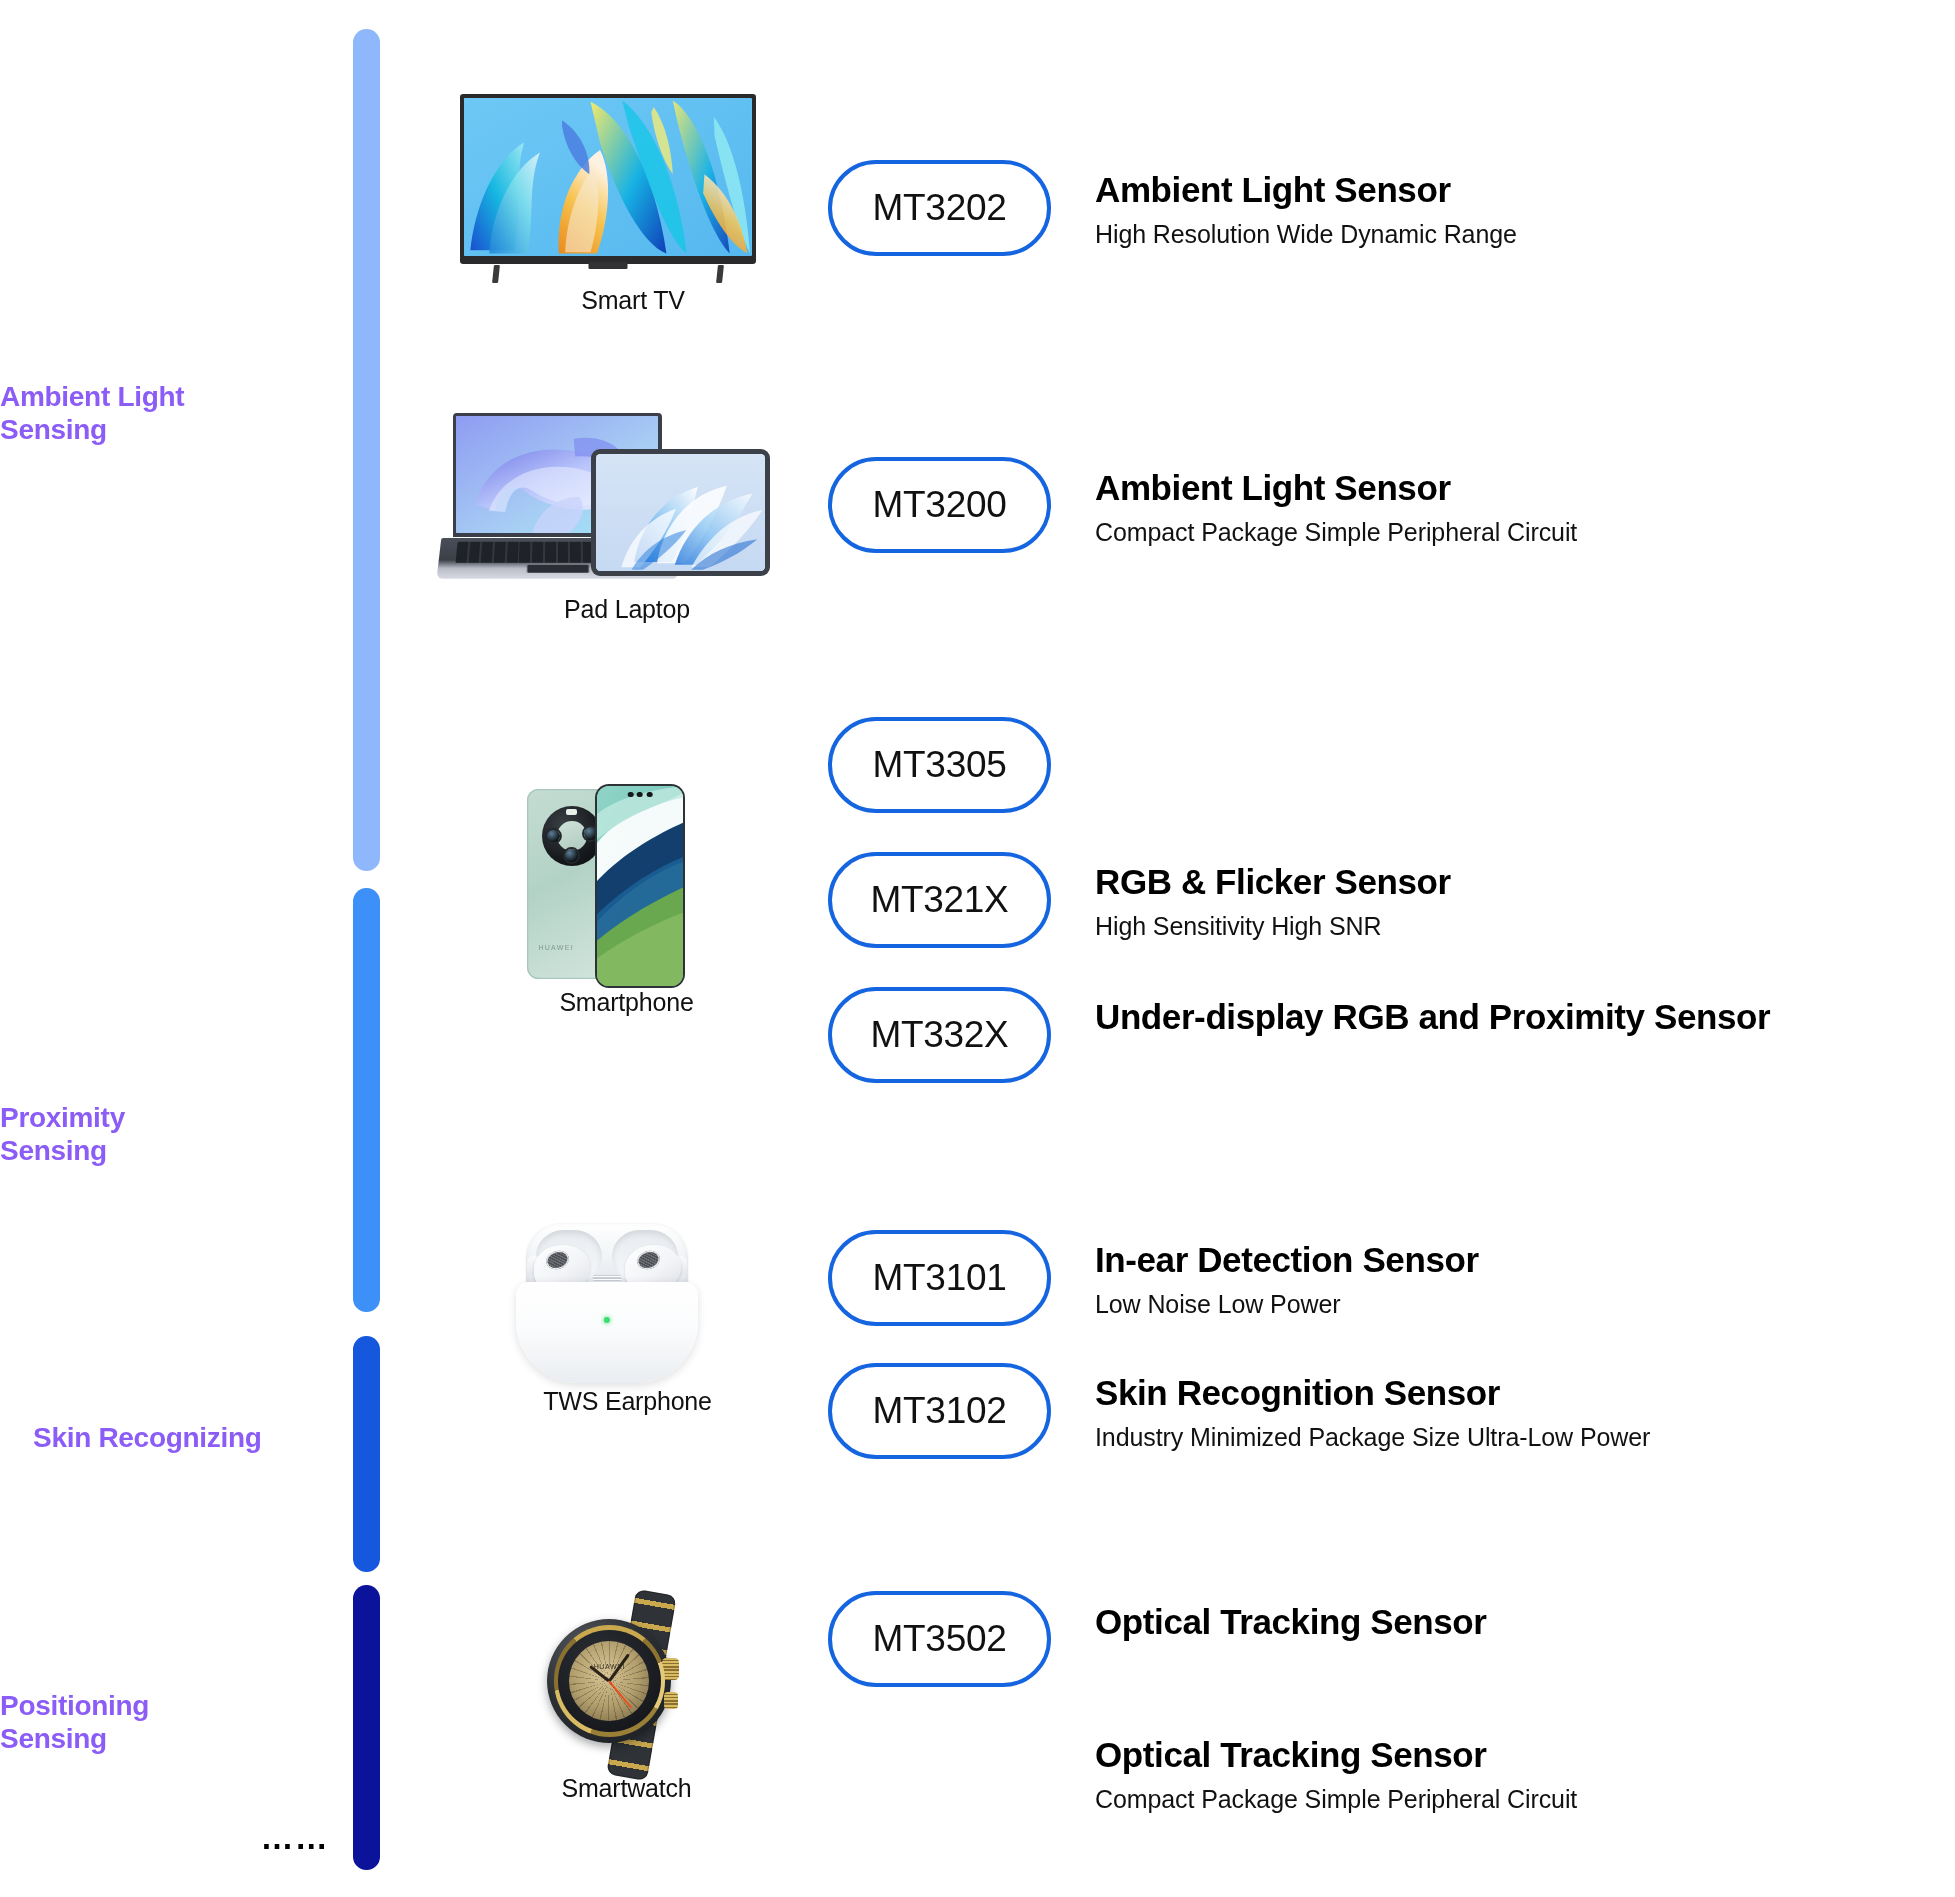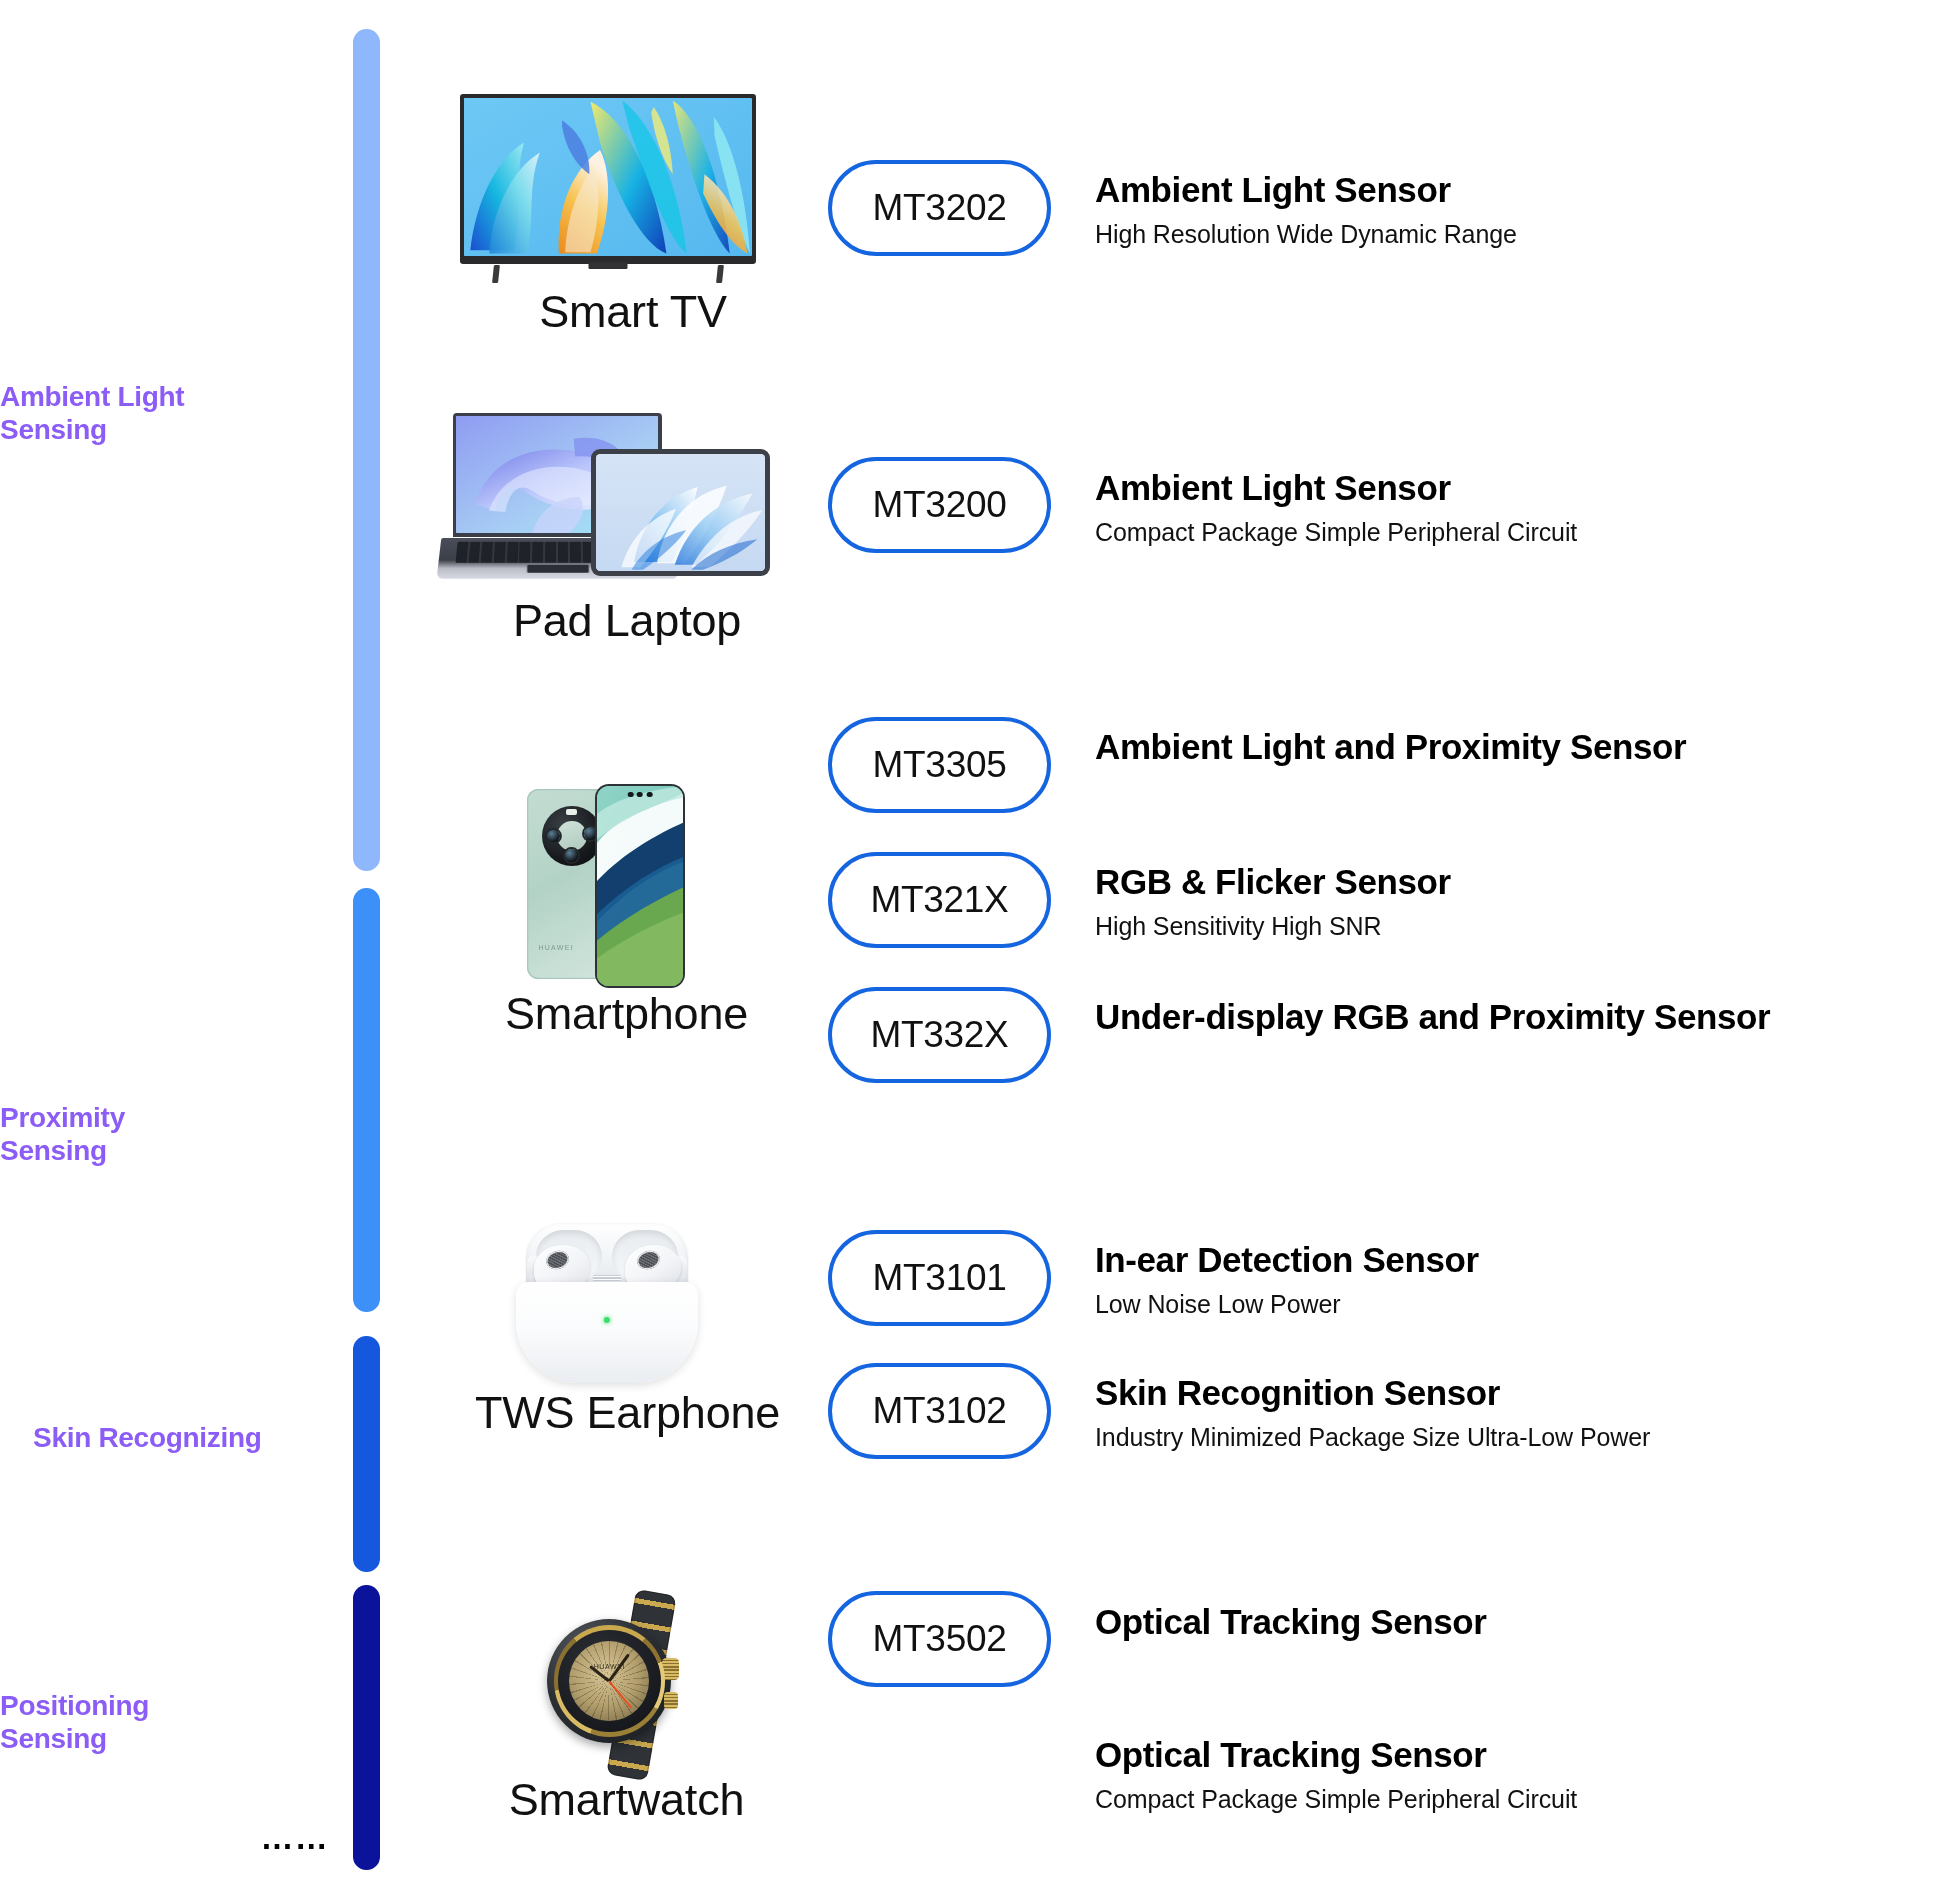--- a/index.html
+++ b/index.html
@@ -37,21 +37,21 @@
     left: 353px;
     width: 27px;
     border-radius: 13.3px;
   }
 
   
   .device { position: absolute; }
   .device-label {
     position: absolute;
     text-align: center;
-    font-size: 45px;
+    font-size: 25px;
     color: #111;
     letter-spacing: -0.2px;
     white-space: nowrap;
   }
 
   
   .pill {
     position: absolute;
     width: 223px;
     height: 96px;
@@ -478,21 +478,20 @@
     </div>
   <div class="desc" id="desc1" style="top: 469px; left: 1095px;">
     <div class="desc-title">Ambient Light Sensor</div>
     <div class="desc-sub">Compact Package  Simple Peripheral Circuit</div>
   </div>
 
   <div class="pill" id="pill2" style="top: 717px; left: 828px;">
       <span>MT3305</span>
     </div>
   <div class="desc" id="desc2" style="top: 728px; left: 1095px;">
-    <div class="desc-title">Ambient Light and Proximity Sensor</div>
   </div>
 
   <div class="pill" id="pill3" style="top: 852px; left: 828px;">
       <span>MT321X</span>
     </div>
   <div class="desc" id="desc3" style="top: 863px; left: 1095px;">
     <div class="desc-title">RGB &amp; Flicker Sensor</div>
     <div class="desc-sub">High Sensitivity  High SNR</div>
   </div>
 

